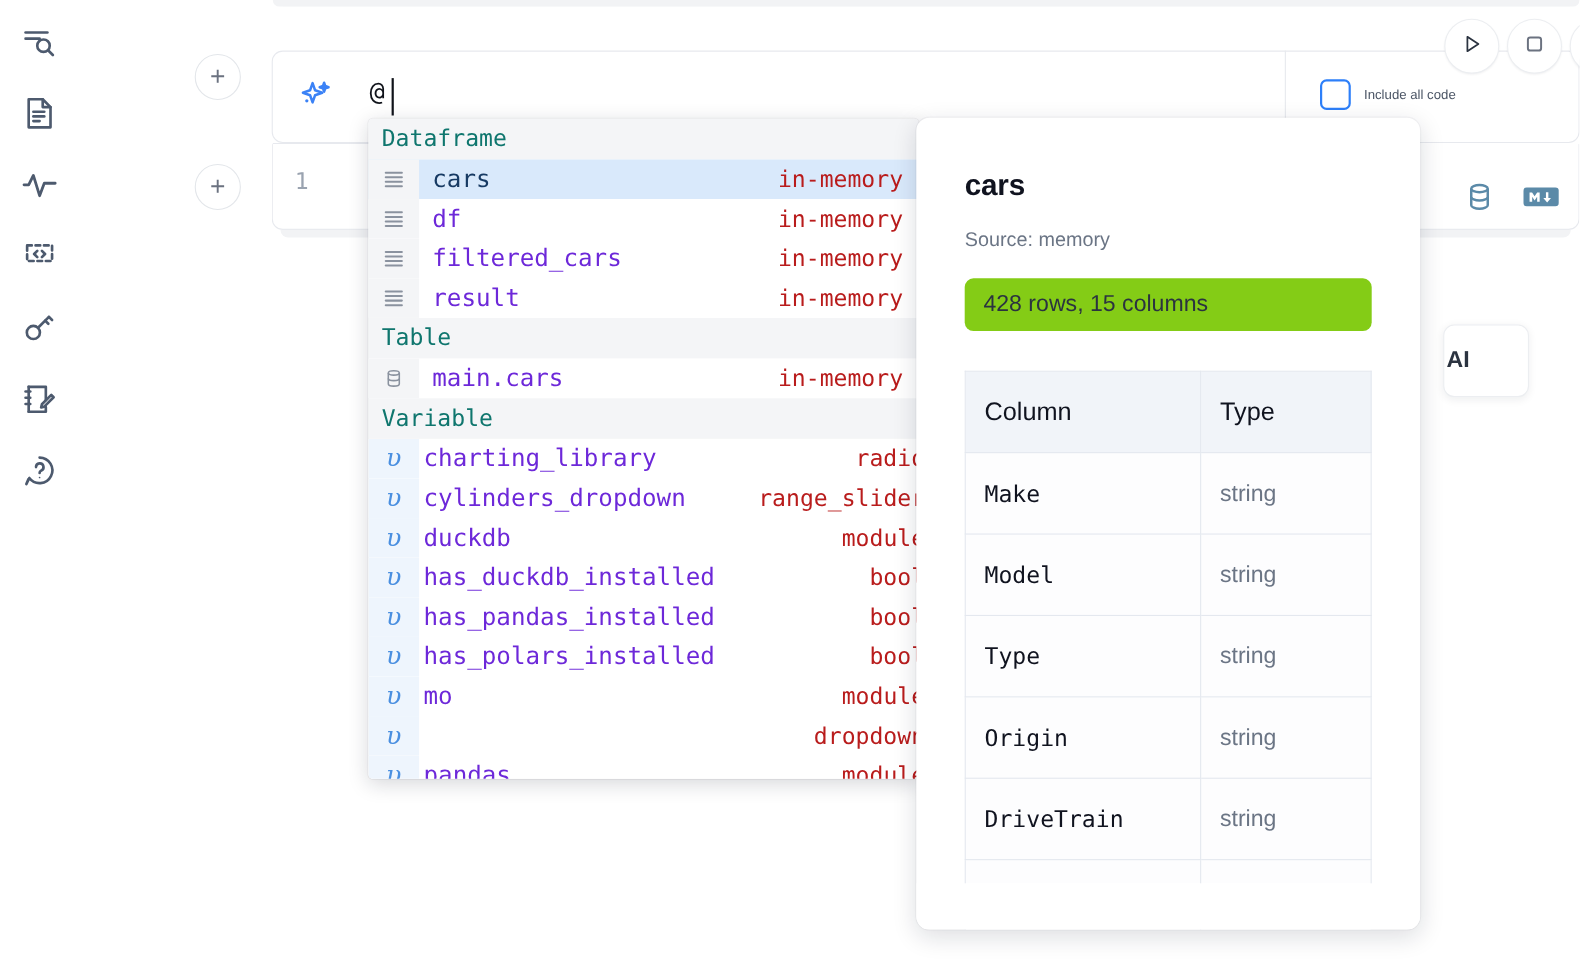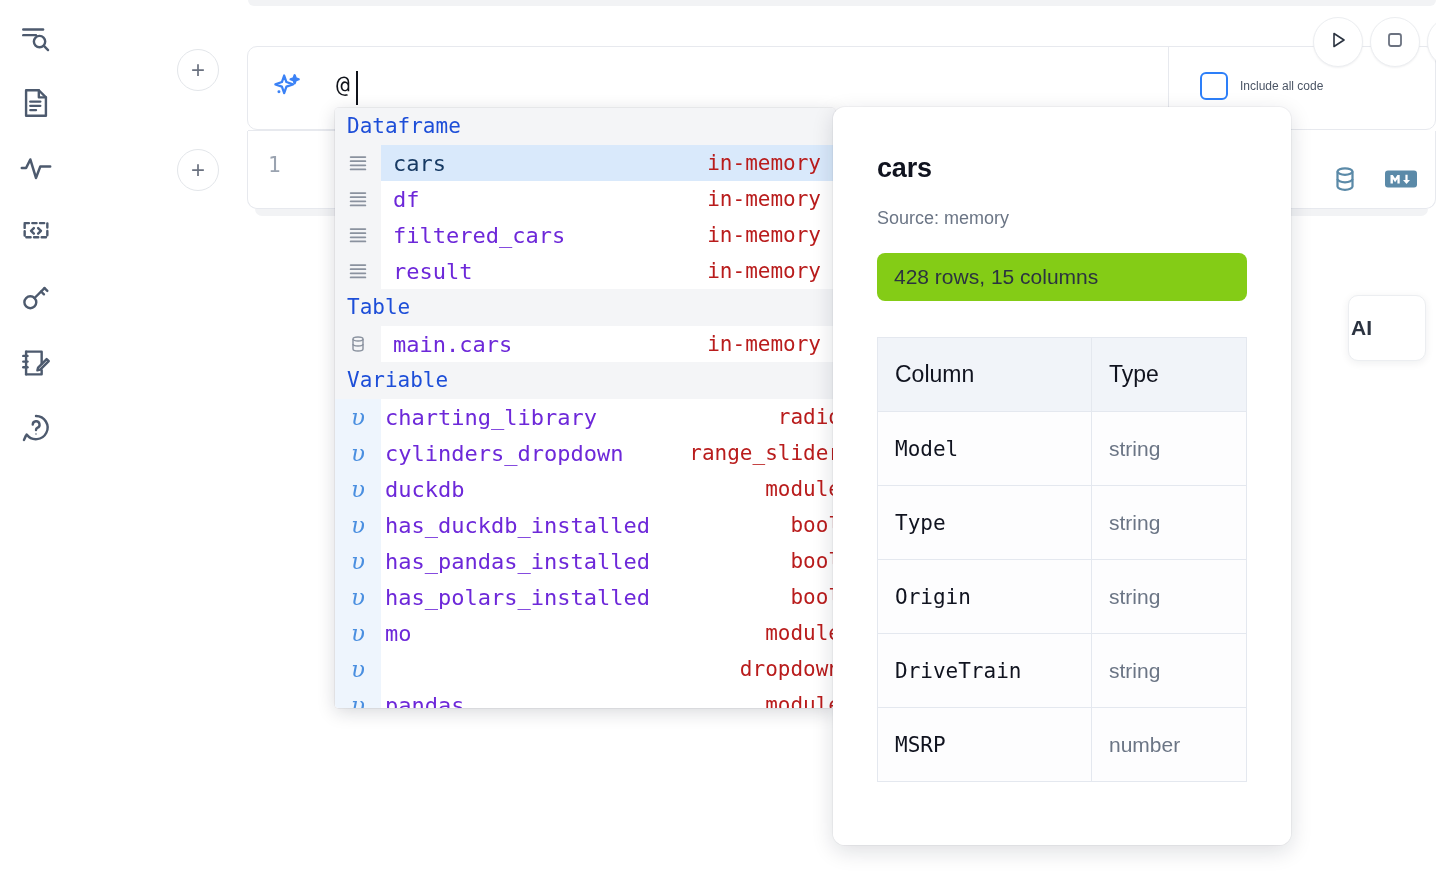--- a/index.html
+++ b/index.html
@@ -100,37 +100,37 @@
     position: absolute; width: 42px; height: 42px; border-radius: 50%;
     border: 1px solid #e3e6ea; background: #fff;
     display: flex; align-items: center; justify-content: center;
     color: #6b7280; font-size: 24px; line-height: 1; cursor: pointer;
   }
   #plus-top { left: 177px; top: 49px; }
   #plus-bottom { left: 177px; top: 149px; }
 
   
   .ai-chip {
-    position: absolute; left: 1348px; top: 295px; width: 78px; height: 66px;
+    position: absolute; left: 1312px; top: 295px; width: 78px; height: 66px;
     background: #ffffff; border: 1px solid #eceef1; border-radius: 10px;
     box-shadow: 0 2px 8px rgba(16,24,40,.07);
     display: flex; align-items: center; padding-left: 2px;
     font-size: 21px; font-weight: 700; color: #2b3340; overflow: hidden;
   }
 
   
   .ac {
     position: absolute; left: 335px; top: 108px; width: 500px; height: 600px;
     background: #ffffff; border-radius: 4px;
     box-shadow: 0 4px 18px rgba(16,24,40,.17), 0 0 0 1px rgba(16,24,40,.05);
     overflow: hidden; font-family: "DejaVu Sans Mono", monospace;
   }
   .ac-section {
     height: 37px; line-height: 37px; padding-left: 12px;
-    background: #f4f5f7; color: #1d4ed8; font-size: 21px;
+    background: #f4f5f7; color: #0f766e; font-size: 21px;
   }
   .ac-item {
     position: relative; height: 36px; display: flex; align-items: center;
     background: #ffffff; cursor: pointer;
   }
   .ac-item.sel { background: #d9e9fb; }
   .ac-item .gutter {
     width: 46px; height: 36px; flex: none;
     display: flex; align-items: center; justify-content: center;
     background: #f4f5f7;
@@ -441,20 +441,24 @@
           <col class="c2">
         </colgroup>
       <thead>
         <tr>
           <th>Column</th>
           <th>Type</th>
         </tr>
       </thead>
       <tbody id="doc-rows">
           <tr>
+            <td class="col-name">Make</td>
+            <td class="col-type">string</td>
+          </tr>
+          <tr>
             <td class="col-name">Model</td>
             <td class="col-type">string</td>
           </tr>
           <tr>
             <td class="col-name">Type</td>
             <td class="col-type">string</td>
           </tr>
           <tr>
             <td class="col-name">Origin</td>
             <td class="col-type">string</td>

